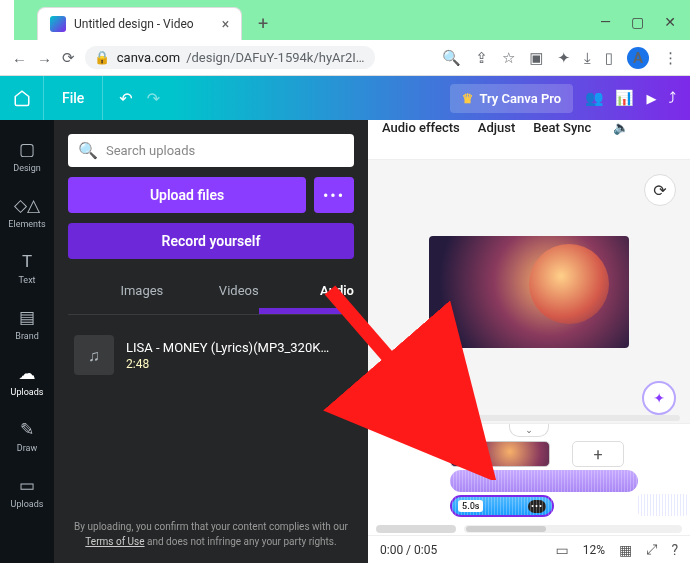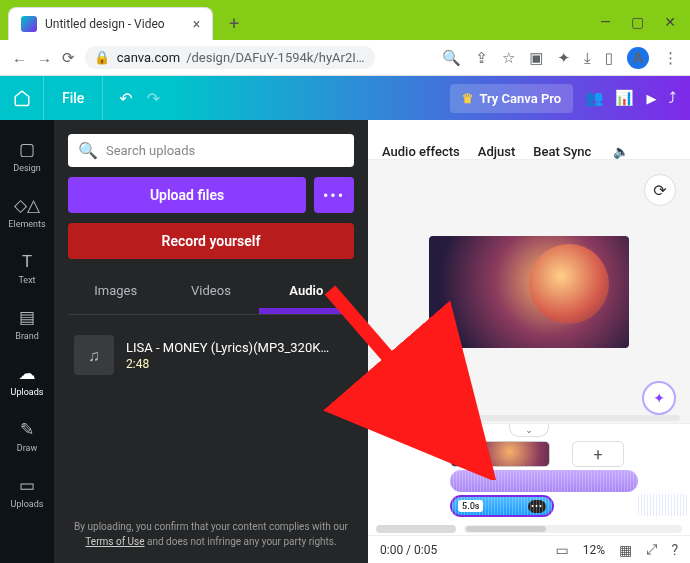--- a/index.html
+++ b/index.html
@@ -1,19 +1,19 @@
 <!DOCTYPE html>
 <html><head>
 <meta charset="utf-8">
 <style>
 * { margin: 0; padding: 0; box-sizing: border-box; font-family: -apple-system, BlinkMacSystemFont, "Segoe UI", Roboto, sans-serif; }
 body { width: 690px; height: 563px; background: #fff; overflow: hidden; position: relative; }
 
 
-.titlebar { height: 40px; background: #84cc16; display: flex; align-items: flex-end; padding-left: 8px; }
+.titlebar { height: 40px; background: #86efac; display: flex; align-items: flex-end; padding-left: 23px; margin-left: 14px; }
 .tab { display: flex; align-items: center; gap: 8px; background: #fff; border-radius: 8px 8px 0 0; padding: 8px 12px; border: 1px solid #ddd; border-bottom: none; font-size: 12px; color: #333; }
 .tab-favicon { width: 16px; height: 16px; background: linear-gradient(135deg,#00c4cc,#7d2ae8); border-radius: 3px; }
 .tab-close { color: #666; font-size: 14px; margin-left: 20px; }
 .newtab { margin-left: 10px; font-size: 18px; color: #555; padding: 6px; }
 .window-controls { margin-left: auto; display: flex; gap: 20px; padding-right: 14px; padding-bottom: 10px; color: #444; }
 .window-controls span { font-size: 14px; }
 
 .addressbar { height: 36px; display: flex; align-items: center; gap: 10px; padding: 0 12px; border-bottom: 1px solid #ddd; }
 .nav-icon { color: #5f6368; font-size: 15px; }
 .url-pill { flex: 0 0 auto; display: flex; align-items: center; gap: 6px; background: #f1f3f4; border-radius: 16px; padding: 4px 10px; font-size: 13px; color: #5f6368; }
@@ -43,36 +43,36 @@
 .rail-item .ri { font-size: 17px; }
 
 
 .panel { width: 314px; background: #252627; display: flex; flex-direction: column; padding: 14px; position: relative; }
 .search-wrap { background: #fff; border-radius: 4px; display: flex; align-items: center; gap: 8px; padding: 7px 10px; }
 .search-wrap input { border: none; outline: none; flex: 1; font-size: 13px; color: #333; }
 .search-wrap input::placeholder { color: #888; }
 .btn-row { display: flex; gap: 8px; margin-top: 10px; }
 .upload-btn { flex: 1; background: #8b3dff; color: #fff; font-size: 14px; font-weight: 600; border-radius: 4px; padding: 10px; text-align: center; }
 .more-btn { width: 40px; background: #8b3dff; color: #fff; border-radius: 4px; display: flex; align-items: center; justify-content: center; font-size: 16px; letter-spacing: 2px; }
-.record-btn { margin-top: 10px; background: #b91c1c; color: #fff; font-size: 14px; font-weight: 600; border-radius: 4px; padding: 10px; text-align: center; }
+.record-btn { margin-top: 10px; background: #6d28d9; color: #fff; font-size: 14px; font-weight: 600; border-radius: 4px; padding: 10px; text-align: center; }
 .tabs { display: flex; margin-top: 14px; border-bottom: 1px solid #3a3b3c; }
-.tab-item { flex: 1; text-align: center; padding: 10px 0; color: #b0b8bf; font-size: 13px; cursor: pointer; }
+.tab-item { flex: 1; text-align: right; padding: 10px 0; color: #b0b8bf; font-size: 13px; cursor: pointer; }
 .tab-item.active { color: #fff; border-bottom: 6px solid #6d28d9; font-weight: 600; }
 .audio-item { display: flex; align-items: center; gap: 12px; margin-top: 14px; padding: 6px; }
 .audio-thumb { width: 40px; height: 40px; background: #3a3b3c; border-radius: 4px; display: flex; align-items: center; justify-content: center; color: #b0b8bf; font-size: 16px; }
 .audio-meta { flex: 1; min-width: 0; }
 .audio-title { color: #fff; font-size: 13px; white-space: nowrap; overflow: hidden; text-overflow: ellipsis; }
 .audio-dur { color: #fef9c3; font-size: 12px; margin-top: 2px; }
 .disclaimer { margin-top: auto; color: #999; font-size: 10px; text-align: center; line-height: 1.5; }
 .disclaimer a { color: #ccc; text-decoration: underline; }
 .panel-handle { position: absolute; right: -10px; top: 200px; width: 14px; height: 70px; background: #252627; border-radius: 0 8px 8px 0; display: flex; align-items: center; justify-content: center; color: #888; font-size: 10px; }
 
 
 .canvas-area { flex: 1; background: #fff; display: flex; flex-direction: column; }
-.canvas-toolbar { height: 40px; display: flex; align-items: flex-end; gap: 18px; padding: 0 14px; border-bottom: 1px solid #eee; font-size: 13px; color: #222; font-weight: 500; }
+.canvas-toolbar { height: 40px; display: flex; align-items: flex-start; gap: 18px; padding: 0 14px; border-bottom: 1px solid #eee; font-size: 13px; color: #222; font-weight: 500; }
 .speaker { margin-left: 4px; }
 .canvas-stage { flex: 1; position: relative; background: #f5f5f5; display: flex; align-items: center; justify-content: center; }
 .video-frame { width: 200px; height: 112px; border-radius: 4px; background: radial-gradient(circle at 60% 40%, #f7b06a 0%, #8a3a5d 40%, #241b3d 80%); position: relative; overflow: hidden; }
 .moon { position: absolute; right: 20px; top: 8px; width: 80px; height: 80px; border-radius: 50%; background: radial-gradient(circle at 40% 40%, #ffd089, #d45a4a 60%, #77304e 100%); }
 .refresh-fab { position: absolute; right: 14px; top: 14px; width: 32px; height: 32px; border-radius: 50%; background: #fff; border: 1px solid #ddd; display: flex; align-items: center; justify-content: center; color: #333; }
 .sparkle-fab { position: absolute; right: 14px; bottom: 8px; width: 34px; height: 34px; border-radius: 50%; background: #fff; border: 2px solid #b9a6ff; display: flex; align-items: center; justify-content: center; color: #8b3dff; font-size: 14px; }
 .stage-scroll { position: absolute; left: 10px; right: 10px; bottom: 2px; height: 6px; background: #e8e8e8; border-radius: 3px; }
 
 
 .timeline { height: 140px; background: #fff; border-top: 1px solid #eee; position: relative; overflow: hidden; }

